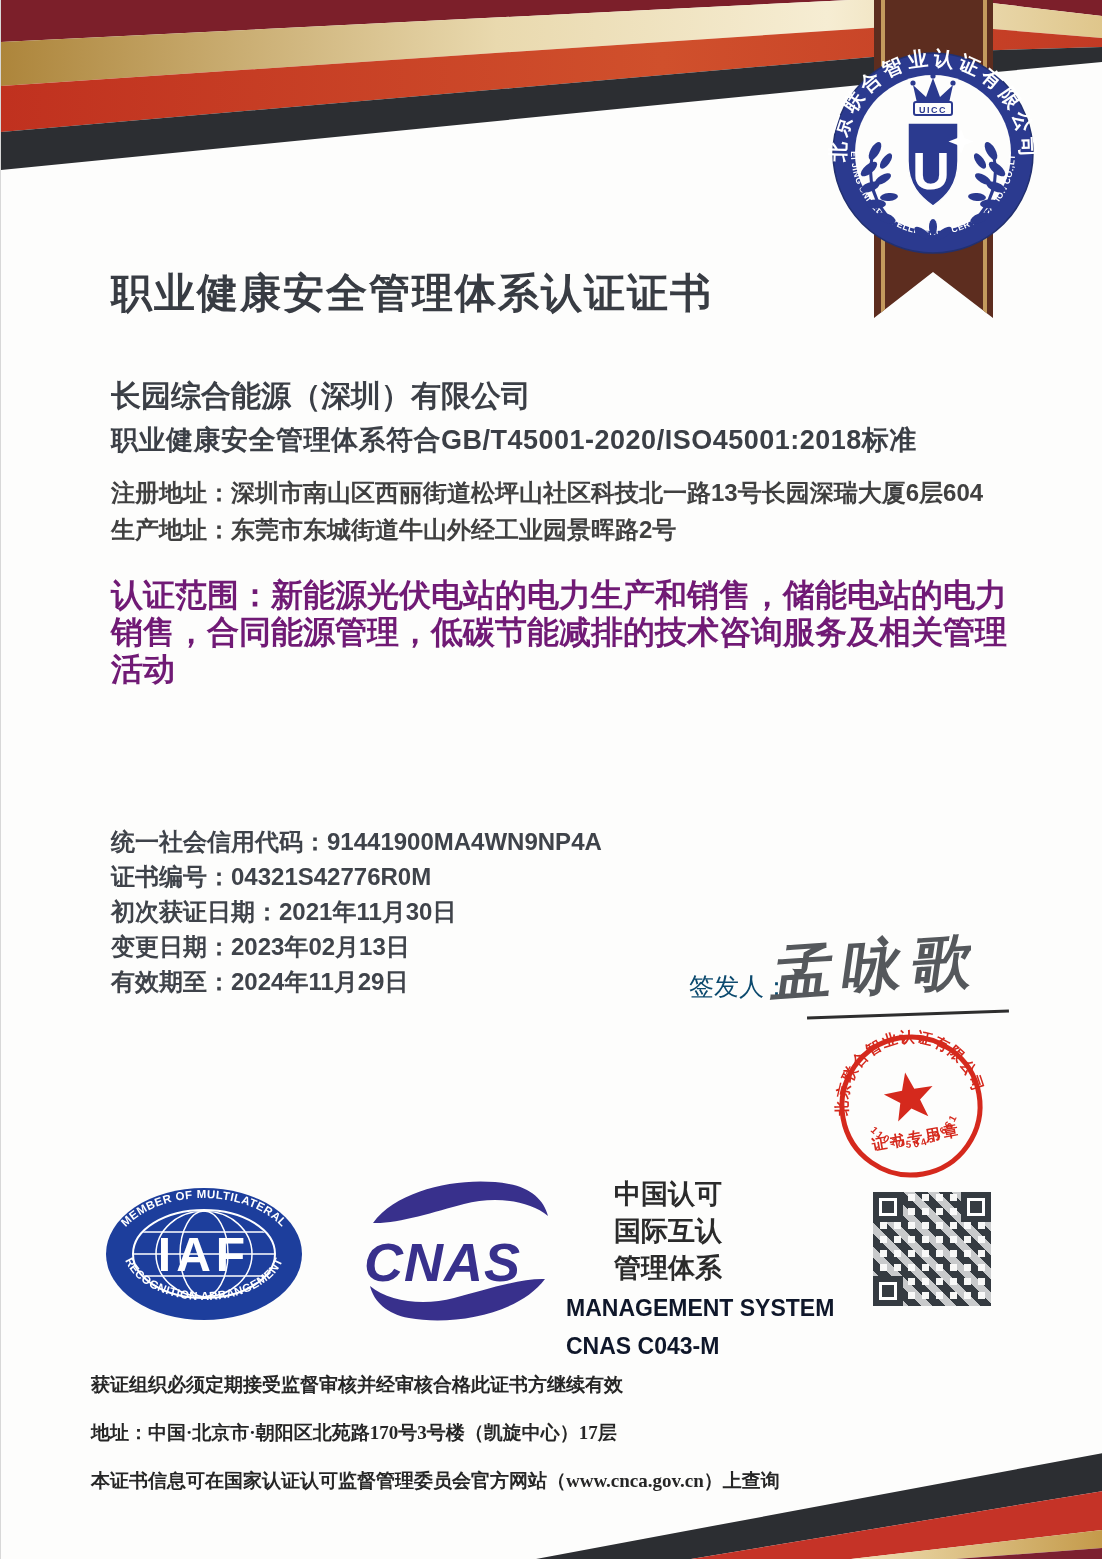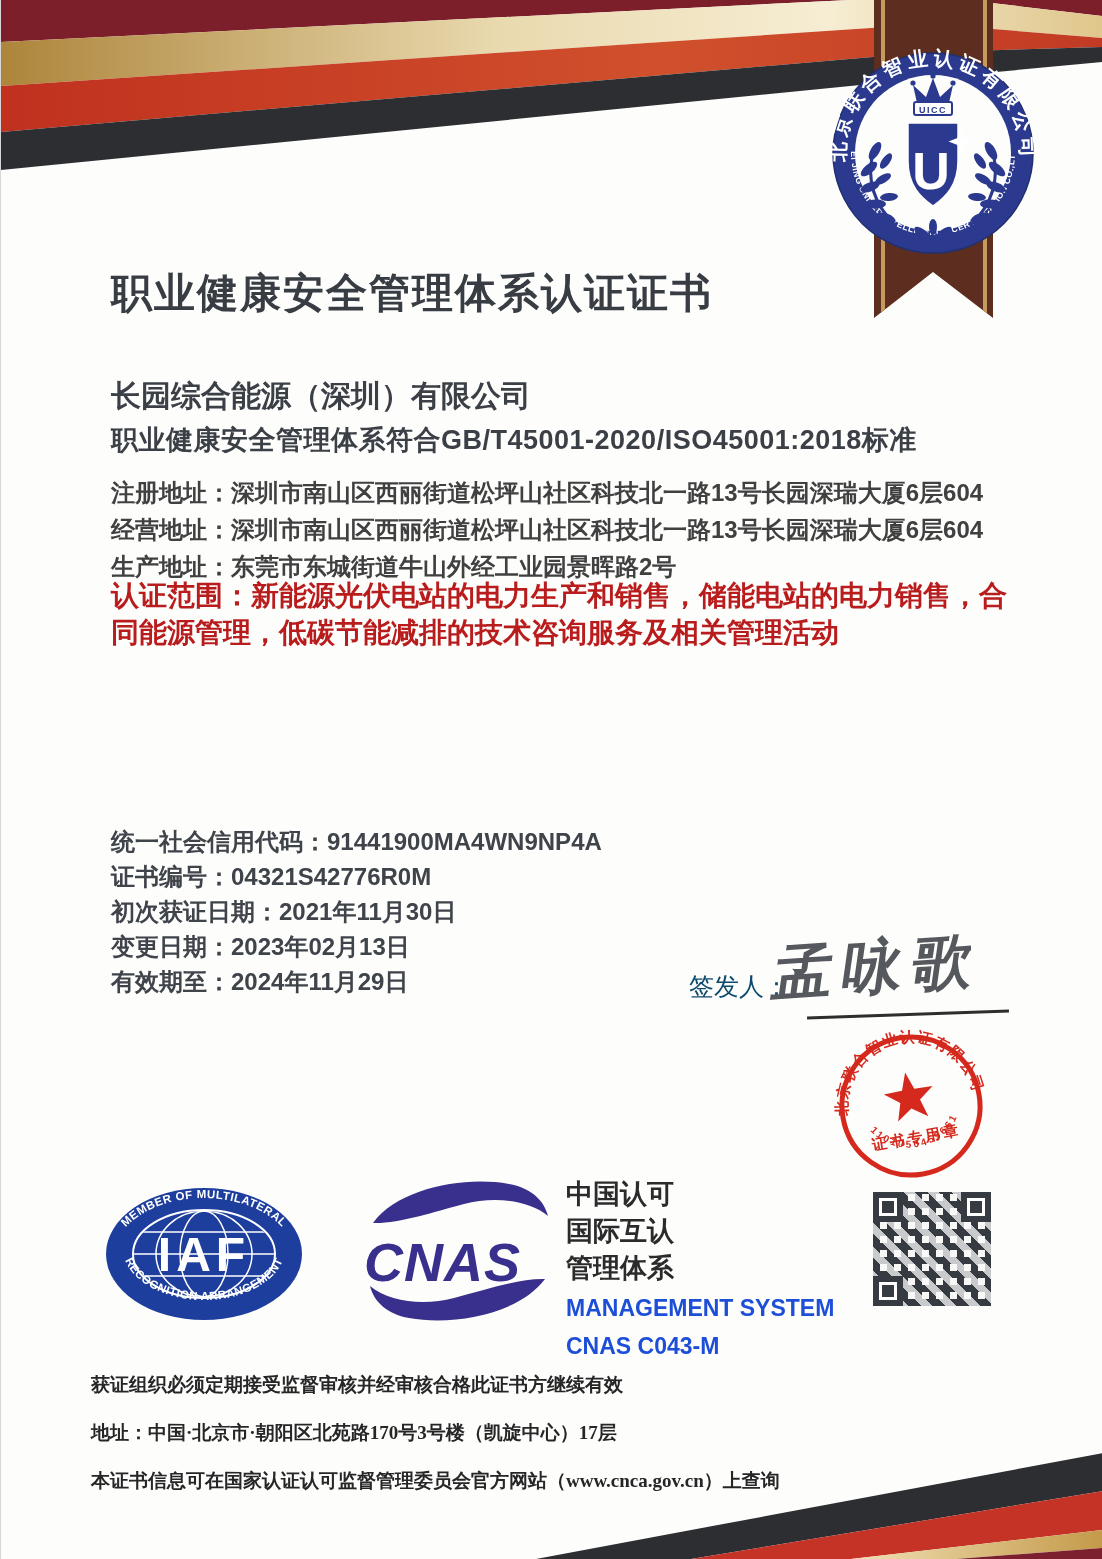--- a/index.html
+++ b/index.html
@@ -16,21 +16,21 @@
 
   
   #top-deco{left:0;top:0;}
   #bottom-deco{left:0;top:1439px;}
 
   
   .title{left:110px;top:266px;font-size:41px;font-weight:700;letter-spacing:2px;color:#383c43;text-align:center;}
   .company{left:110px;top:376px;font-size:30px;font-weight:700;color:#3b3f46;}
   .standard{left:110px;top:422px;font-size:27px;font-weight:700;color:#3b3f46;letter-spacing:0.5px;}
   .addresses{left:110px;top:474px;font-size:24px;line-height:37px;font-weight:600;color:#404040;}
-  .scope{left:110px;top:577px;width:922px;font-size:28px;line-height:37px;font-weight:600;color:#b91c1c;}
+  .scope{left:110px;top:577px;width:922px;font-size:32px;line-height:37px;font-weight:600;color:#701a75;}
   .details{left:110px;top:824px;font-size:24px;line-height:35px;font-weight:600;color:#3f434a;}
 
   
   .issuer-label{left:688px;top:970px;font-size:25px;font-weight:400;color:#0c4a6e;}
   .signature{
     left:772px;top:926px;width:250px;font-size:60px;font-weight:700;color:#55585c;
     transform:rotate(-4deg) skewX(-12deg);letter-spacing:10px;white-space:nowrap;
   }
   .sig-underline{left:806px;top:1013px;width:202px;height:3px;background:#2e2e2e;transform:rotate(-2deg);}
 
@@ -45,22 +45,22 @@
   .qr-finder{position:absolute;width:18px;height:18px;border:6px solid #353b41;background:#fff;}
   .qr-finder::after{content:"";position:absolute;inset:3px;background:#353b41;}
   .qr-finder.tl{left:0;top:0;}
   .qr-finder.tr{right:0;top:0;}
   .qr-finder.bl{left:0;bottom:0;}
 
   
   #iaf-logo{left:100px;top:1184px;}
   #cnas-logo{left:358px;top:1176px;}
   .accreditation{left:565px;top:1176px;color:#2b2b2b;}
-  .accreditation .zh{font-family:"Liberation Serif","DejaVu Serif",serif;font-weight:700;font-size:27px;line-height:37px;}
-  .accreditation .en{font-size:23px;font-weight:700;line-height:34px;margin-top:4px;color:#1d4ed8;}
+  .accreditation .zh{font-family:"Liberation Serif","DejaVu Serif",serif;font-weight:700;font-size:27px;line-height:37px;margin-left:48px;}
+  .accreditation .en{font-size:23px;font-weight:700;line-height:34px;margin-top:4px;color:#0f172a;}
 
   
   .footer{left:90px;top:1372px;font-family:"Liberation Serif","DejaVu Serif",serif;
     font-size:19px;font-weight:600;color:#262626;}
   .footer .fline{margin-bottom:22px;white-space:nowrap;}
   .footer .gap{display:inline-block;width:42px;}
 </style>
 </head>
 <body>
 
@@ -151,21 +151,20 @@
     <ellipse cx="110" cy="184" rx="4" ry="8"></ellipse>
   </g>
 </svg>
 
 <h1 class="abs title" style="margin:0">职业健康安全管理体系认证证书</h1>
 <div class="abs company">长园综合能源（深圳）有限公司</div>
 <div class="abs standard">职业健康安全管理体系符合GB/T45001-2020/ISO45001:2018标准</div>
 
 <div class="abs addresses">
   <div>注册地址：深圳市南山区西丽街道松坪山社区科技北一路13号长园深瑞大厦6层604</div>
-  <div>经营地址：深圳市南山区西丽街道松坪山社区科技北一路13号长园深瑞大厦6层604</div>
   <div>生产地址：东莞市东城街道牛山外经工业园景晖路2号</div>
 </div>
 
 <div class="abs scope">认证范围：新能源光伏电站的电力生产和销售，储能电站的电力销售，合同能源管理，低碳节能减排的技术咨询服务及相关管理活动</div>
 
 <div class="abs details">
   <div>统一社会信用代码：91441900MA4WN9NP4A</div>
   <div>证书编号：04321S42776R0M</div>
   <div>初次获证日期：2021年11月30日</div>
   <div>变更日期：2023年02月13日</div>

